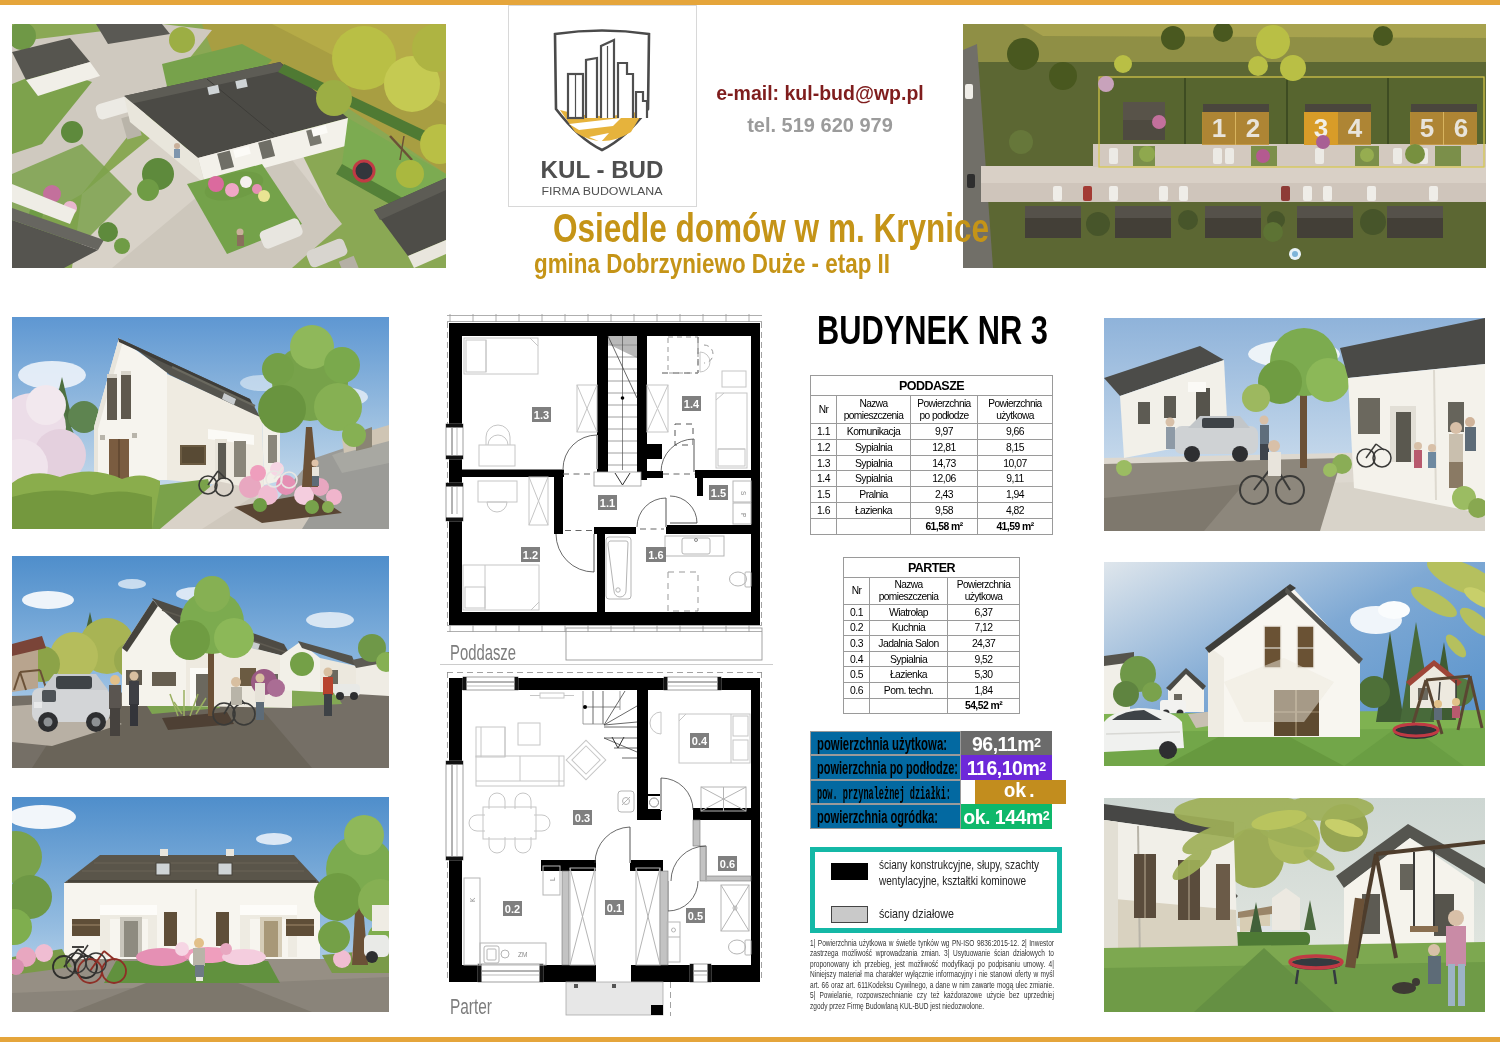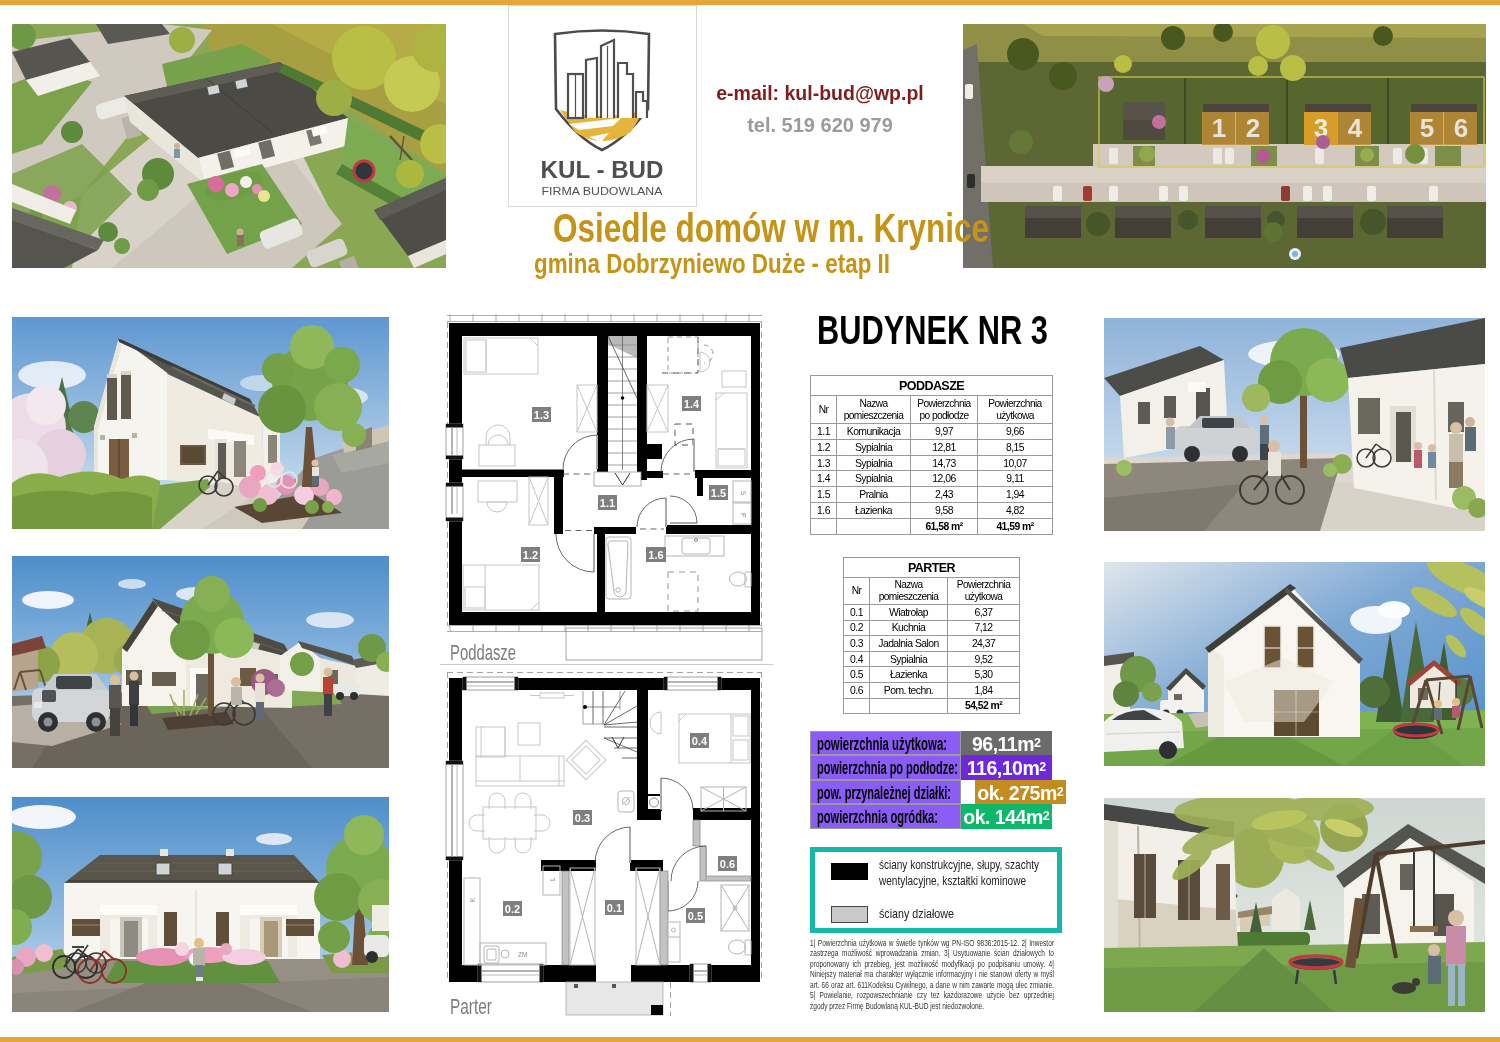--- a/index.html
+++ b/index.html
@@ -9,21 +9,21 @@
   .abs{position:absolute;}
   svg{display:block;}
   .photo{position:absolute;overflow:hidden;}
   table.areatbl{border-collapse:collapse;table-layout:fixed;font-size:10.4px;color:#000;letter-spacing:-0.55px;}
   .areatbl td{border:1px solid #9a9a9a;text-align:center;vertical-align:middle;padding:0;overflow:hidden;white-space:nowrap;}
   .areatbl .ttl{font-weight:bold;font-size:12.5px;height:19px;}
   .areatbl .hdr td{font-size:10.2px;line-height:12px;height:26px;letter-spacing:-0.6px;}
   .areatbl tr td{height:14.6px;}
   .areatbl .tot td{font-weight:bold;}
   .sumrow{position:absolute;left:810px;width:242px;height:24.5px;}
-  .sumlbl{position:absolute;left:0;top:0;width:151px;height:24.5px;border:1px solid #9a9a9a;box-sizing:border-box;background:#8b5cf6;}
+  .sumlbl{position:absolute;left:0;top:0;width:151px;height:24.5px;border:1px solid #9a9a9a;box-sizing:border-box;background:#0369a1;}
   .sumval{position:absolute;left:151px;top:0;width:91px;height:24.5px;color:#fff;font-weight:bold;font-size:19.5px;
           text-align:center;line-height:24px;letter-spacing:-0.5px;}
   .sumval sup{font-size:12.5px;vertical-align:4px;letter-spacing:0;}
 </style>
 </head>
 <body>
 
 <div class="abs" style="left:0;top:0;width:1500px;height:5px;background:#E5A53B;"></div>
 
 <div class="photo" style="left:12px;top:24px;width:434px;height:244px;">
@@ -1652,21 +1652,21 @@
 
 <div class="sumrow" style="top:755px;">
     <div class="sumlbl">
       <svg width="149" height="23">
         <text x="6" y="17.5" font-size="18" font-weight="bold" fill="#000" textLength="141" lengthAdjust="spacingAndGlyphs">powierzchnia po podłodze:</text>
       </svg>
     </div>
     <div class="sumval" style="background:#6d28d9;">116,10m<sup>2</sup></div>
   </div>
 
-<div class="sumrow" style="top:779.5px;">
+<div class="sumrow" style="top:779.5px;font-family:Liberation Mono, monospace;">
     <div class="sumlbl">
       <svg width="149" height="23">
         <text x="6" y="17.5" font-size="18" font-weight="bold" fill="#000" textLength="134" lengthAdjust="spacingAndGlyphs">pow. przynależnej działki:</text>
       </svg>
     </div>
     <div class="sumval" style="background:#c28d1e;margin-left:14px;">ok. 275m<sup>2</sup></div>
   </div>
 
 <div class="sumrow" style="top:804px;">
     <div class="sumlbl">

